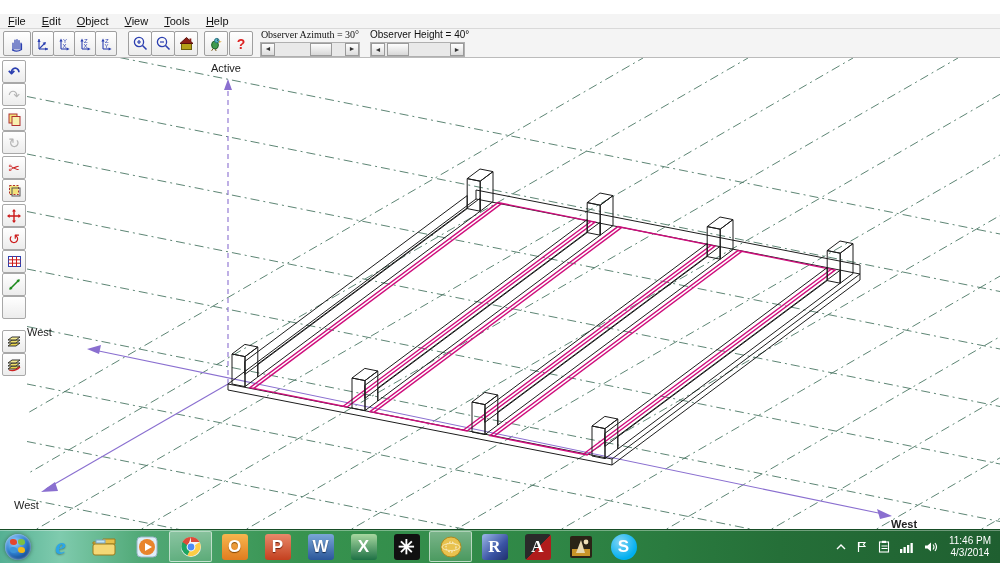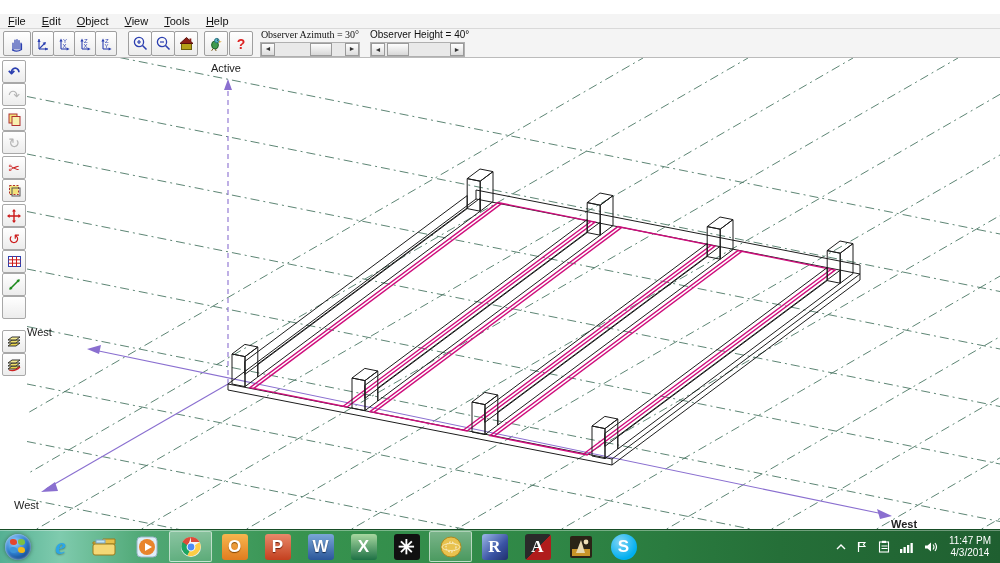--- a/index.html
+++ b/index.html
@@ -478,19 +478,19 @@
           <rect x="10.5" y="2" width="2.3" height="10" fill="#fff"></rect>
         </svg>
       </span>
       <span class="tray-ico">
         <svg width="14" height="12" viewBox="0 0 14 12">
           <path d="M1 4.5 h2.5 L7 1.5 v9 L3.5 7.5 H1 z" fill="#fff"></path>
           <path d="M9 3.5 q2 2.5 0 5 M11 2 q3 4 0 8" fill="none" stroke="#fff" stroke-width="1.2"></path>
         </svg>
       </span>
       <div id="clock">
-        <div>11:47 PM</div>
+        <div>11:46 PM</div>
         <div>4/3/2014</div>
       </div>
     </div>
   </div>
 
 </div>
 
 </body></html>

